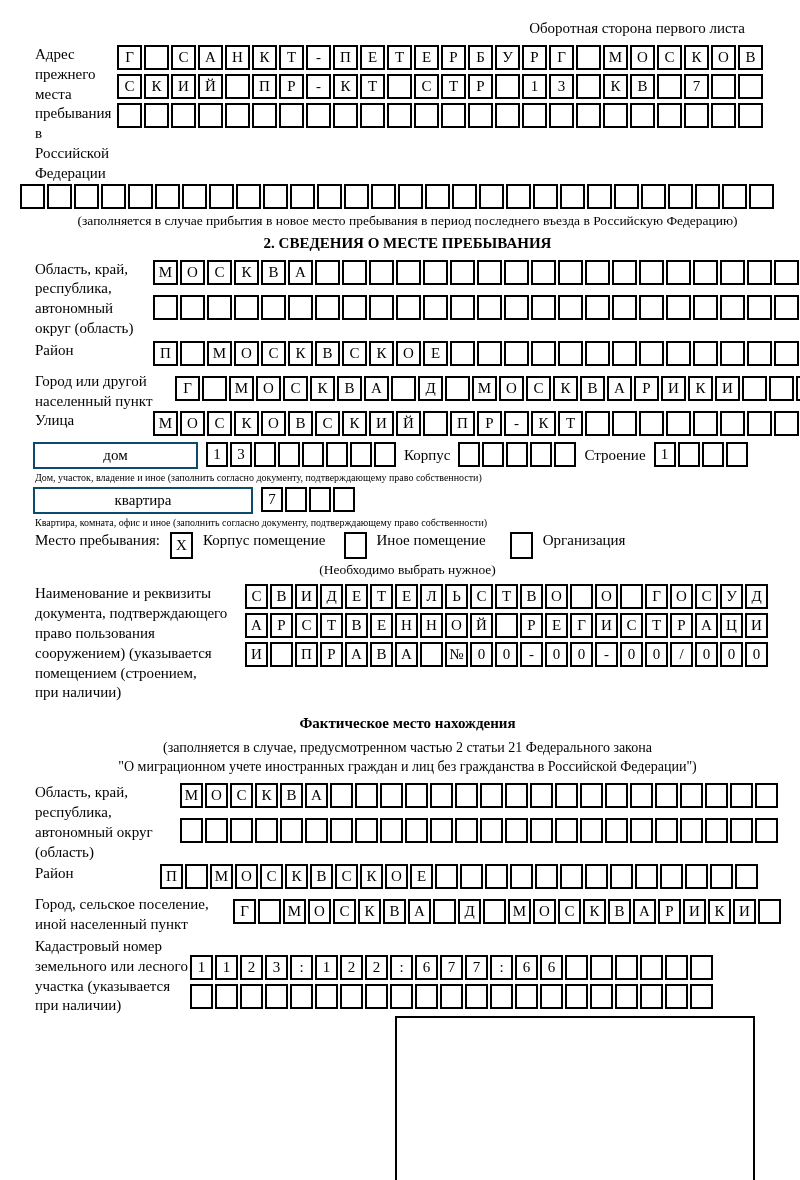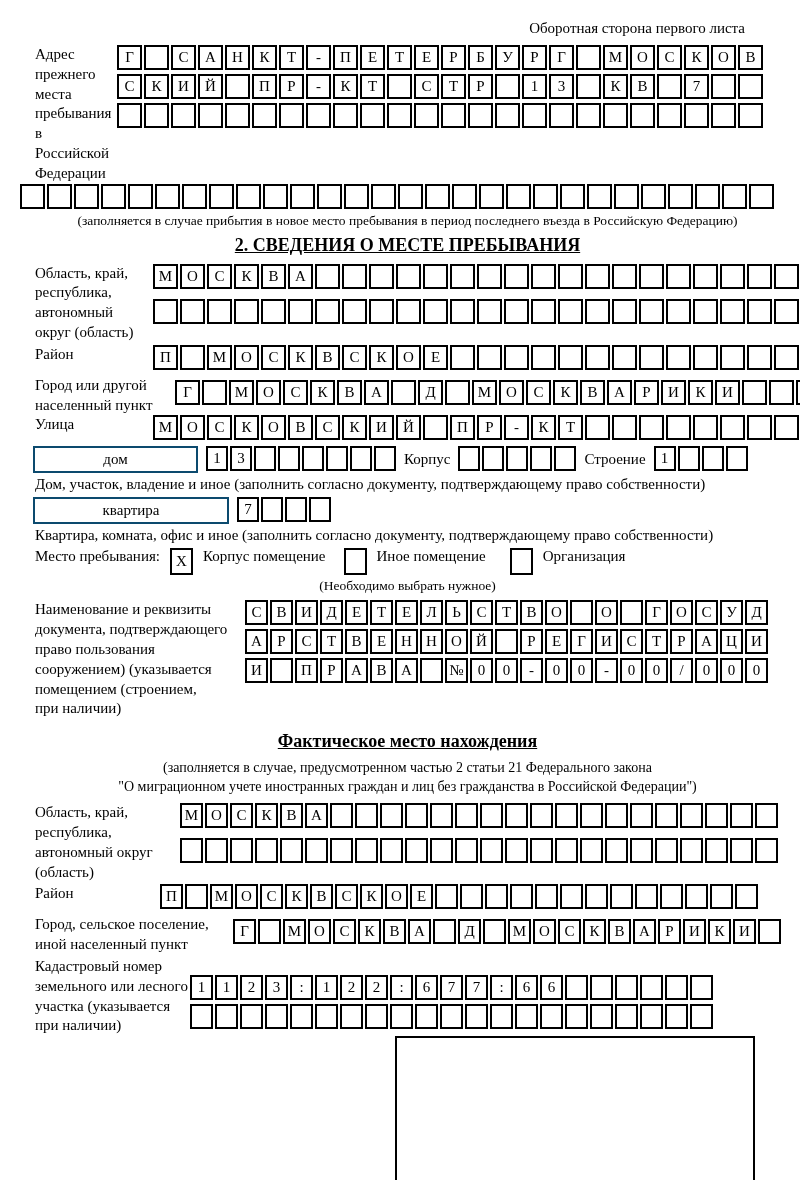--- a/index.html
+++ b/index.html
@@ -7,22 +7,22 @@
   .page{padding:0 20px 0 35px;box-sizing:border-box;}
   .note{ text-align:right; margin:20px 35px 0 0; font-size:15px;}
   .frow{display:flex;align-items:flex-start;}
   .flabel{flex:none;line-height:1.32;}
   .grid{display:flex;gap:2px;margin-bottom:4px;}
   .cell{flex:none;box-sizing:border-box;width:25px;height:25px;border:2px solid #000;
         text-align:center;line-height:21px;font-size:15px;}
   .cells-23 .cell{width:23px;}
   .cells-22 .cell{width:22px;}
   .caption{font-size:13.5px;text-align:center;margin:1px 0 3px 0;}
-  .caption-left{font-size:15px;text-align:left;margin:1px 0 4px 0;}
-  .heading{font-weight:bold;font-size:18px;text-align:center;margin:6px 0 8px 0;text-decoration:underline;}
+  .caption-left{font-size:10px;text-align:left;margin:1px 0 4px 0;}
+  .heading{font-weight:bold;font-size:15px;text-align:center;margin:6px 0 8px 0;}
   .bigbox{box-sizing:border-box;border:2px solid #0c4a6e;height:27px;display:flex;
           align-items:center;justify-content:center;flex:none;}
   .inlinelbl{margin:0 8px;line-height:27px;flex:none;}
   .cbox{box-sizing:border-box;width:23px;height:27px;border:2px solid #000;flex:none;
         text-align:center;line-height:23px;margin:0 10px;}
   .mesto-row{display:flex;margin-top:4px;}
   .stamp{box-sizing:border-box;border:2px solid #000;width:360px;height:173px;margin-left:360px;}
   .mt2{margin-top:2px;} .mt6{margin-top:6px;} .mt8{margin-top:8px;}
 </style>
 </head>
@@ -334,21 +334,21 @@
     <div class="grid cells-22">
         <span class="cell">1</span>
         <span class="cell"></span>
         <span class="cell"></span>
         <span class="cell"></span>
       </div>
   </div>
   <div class="caption-left">Дом, участок, владение и иное (заполнить согласно документу, подтверждающему право собственности)</div>
 
   <div class="frow" style="margin-left:-2px;">
-    <div class="bigbox" style="width:196px;text-align:right;">квартира</div>
+    <div class="bigbox" style="width:220px;text-align:right;">квартира</div>
     <div class="grid cells-22" style="margin-left:8px;">
         <span class="cell">7</span>
         <span class="cell"></span>
         <span class="cell"></span>
         <span class="cell"></span>
       </div>
   </div>
   <div class="caption-left">Квартира, комната, офис и иное (заполнить согласно документу, подтверждающему право собственности)</div>
 
   <div class="mesto-row">

